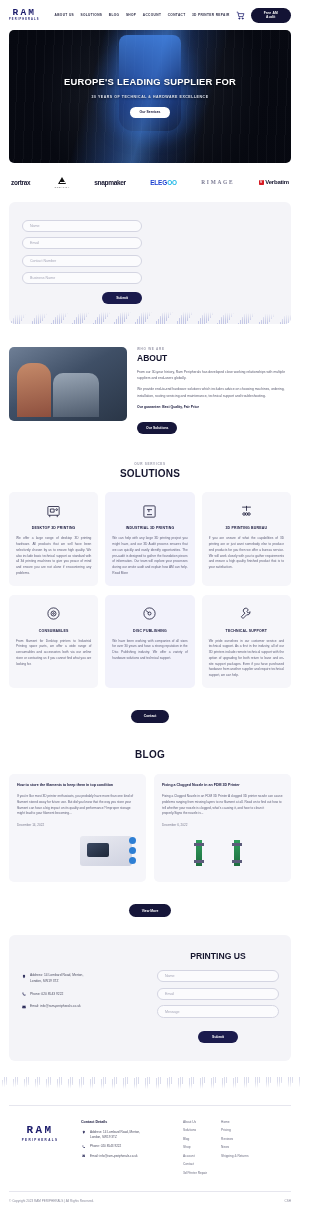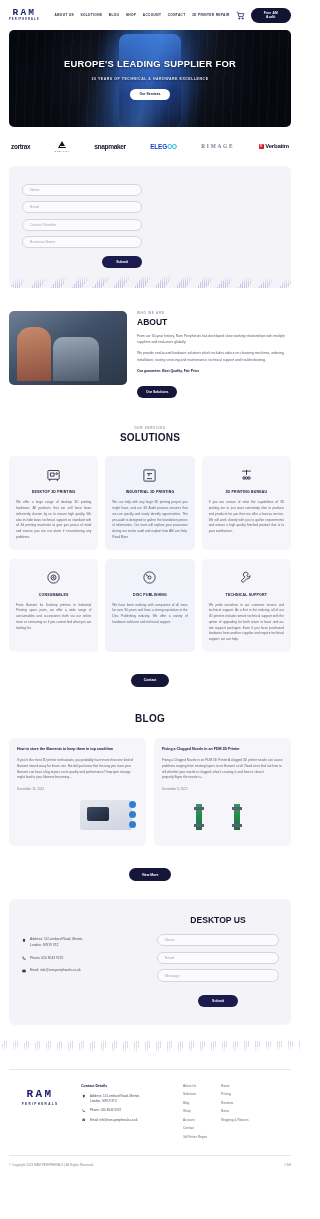--- a/index.html
+++ b/index.html
@@ -35,21 +35,21 @@
   .header-right{margin-left:auto;display:flex;align-items:center;gap:6px;}
   .cart-icon{width:9px;height:9px;color:#1b1b6b;display:block;}
   .audit-btn{
     background:#131334;color:#fff;border:none;border-radius:9px;
     font-size:3.3px;font-weight:700;padding:3.5px 8px;letter-spacing:.2px;
     font-family:"Liberation Sans",sans-serif;cursor:pointer;
   }
 
   
   .hero{
-    margin:0 9px;height:97px;border-radius:5px;overflow:hidden;
+    margin:0 9px;height:133px;border-radius:5px;overflow:hidden;
     position:relative;
     background:
       radial-gradient(circle at 50% 45%, rgba(40,90,190,.55) 0%, rgba(12,16,30,.2) 38%, rgba(6,8,16,.9) 72%),
       linear-gradient(160deg,#0d1018 0%,#14171f 40%,#0a0c12 100%);
     display:flex;flex-direction:column;justify-content:center;
   }
   .hero::before{
     content:"";position:absolute;inset:0;
     background:
       linear-gradient(105deg, transparent 30%, rgba(60,120,230,.35) 43%, rgba(80,150,250,.5) 50%, rgba(40,90,190,.25) 58%, transparent 70%),
@@ -479,21 +479,21 @@
           <svg width="4" height="4" viewBox="0 0 24 24" fill="#1b1b4d">
               <path d="M2 5h20v14H2z" opacity=".25"></path>
               <path d="M2 5h20v2l-10 6L2 7z"></path>
               <path d="M2 9.5V19h20V9.5l-10 6z"></path>
             </svg>
         </span>
         <span>Email: info@ram-peripherals.co.uk</span>
       </div>
     </div>
     <div class="contact-right">
-      <h2>DESKTOP US</h2>
+      <h2>PRINTING US</h2>
       <div class="field">
         <span>Name</span>
       </div>
       <div class="field">
         <span>Email</span>
       </div>
       <div class="field msg">
         <span>Message</span>
       </div>
       <div class="submit-wrap">

